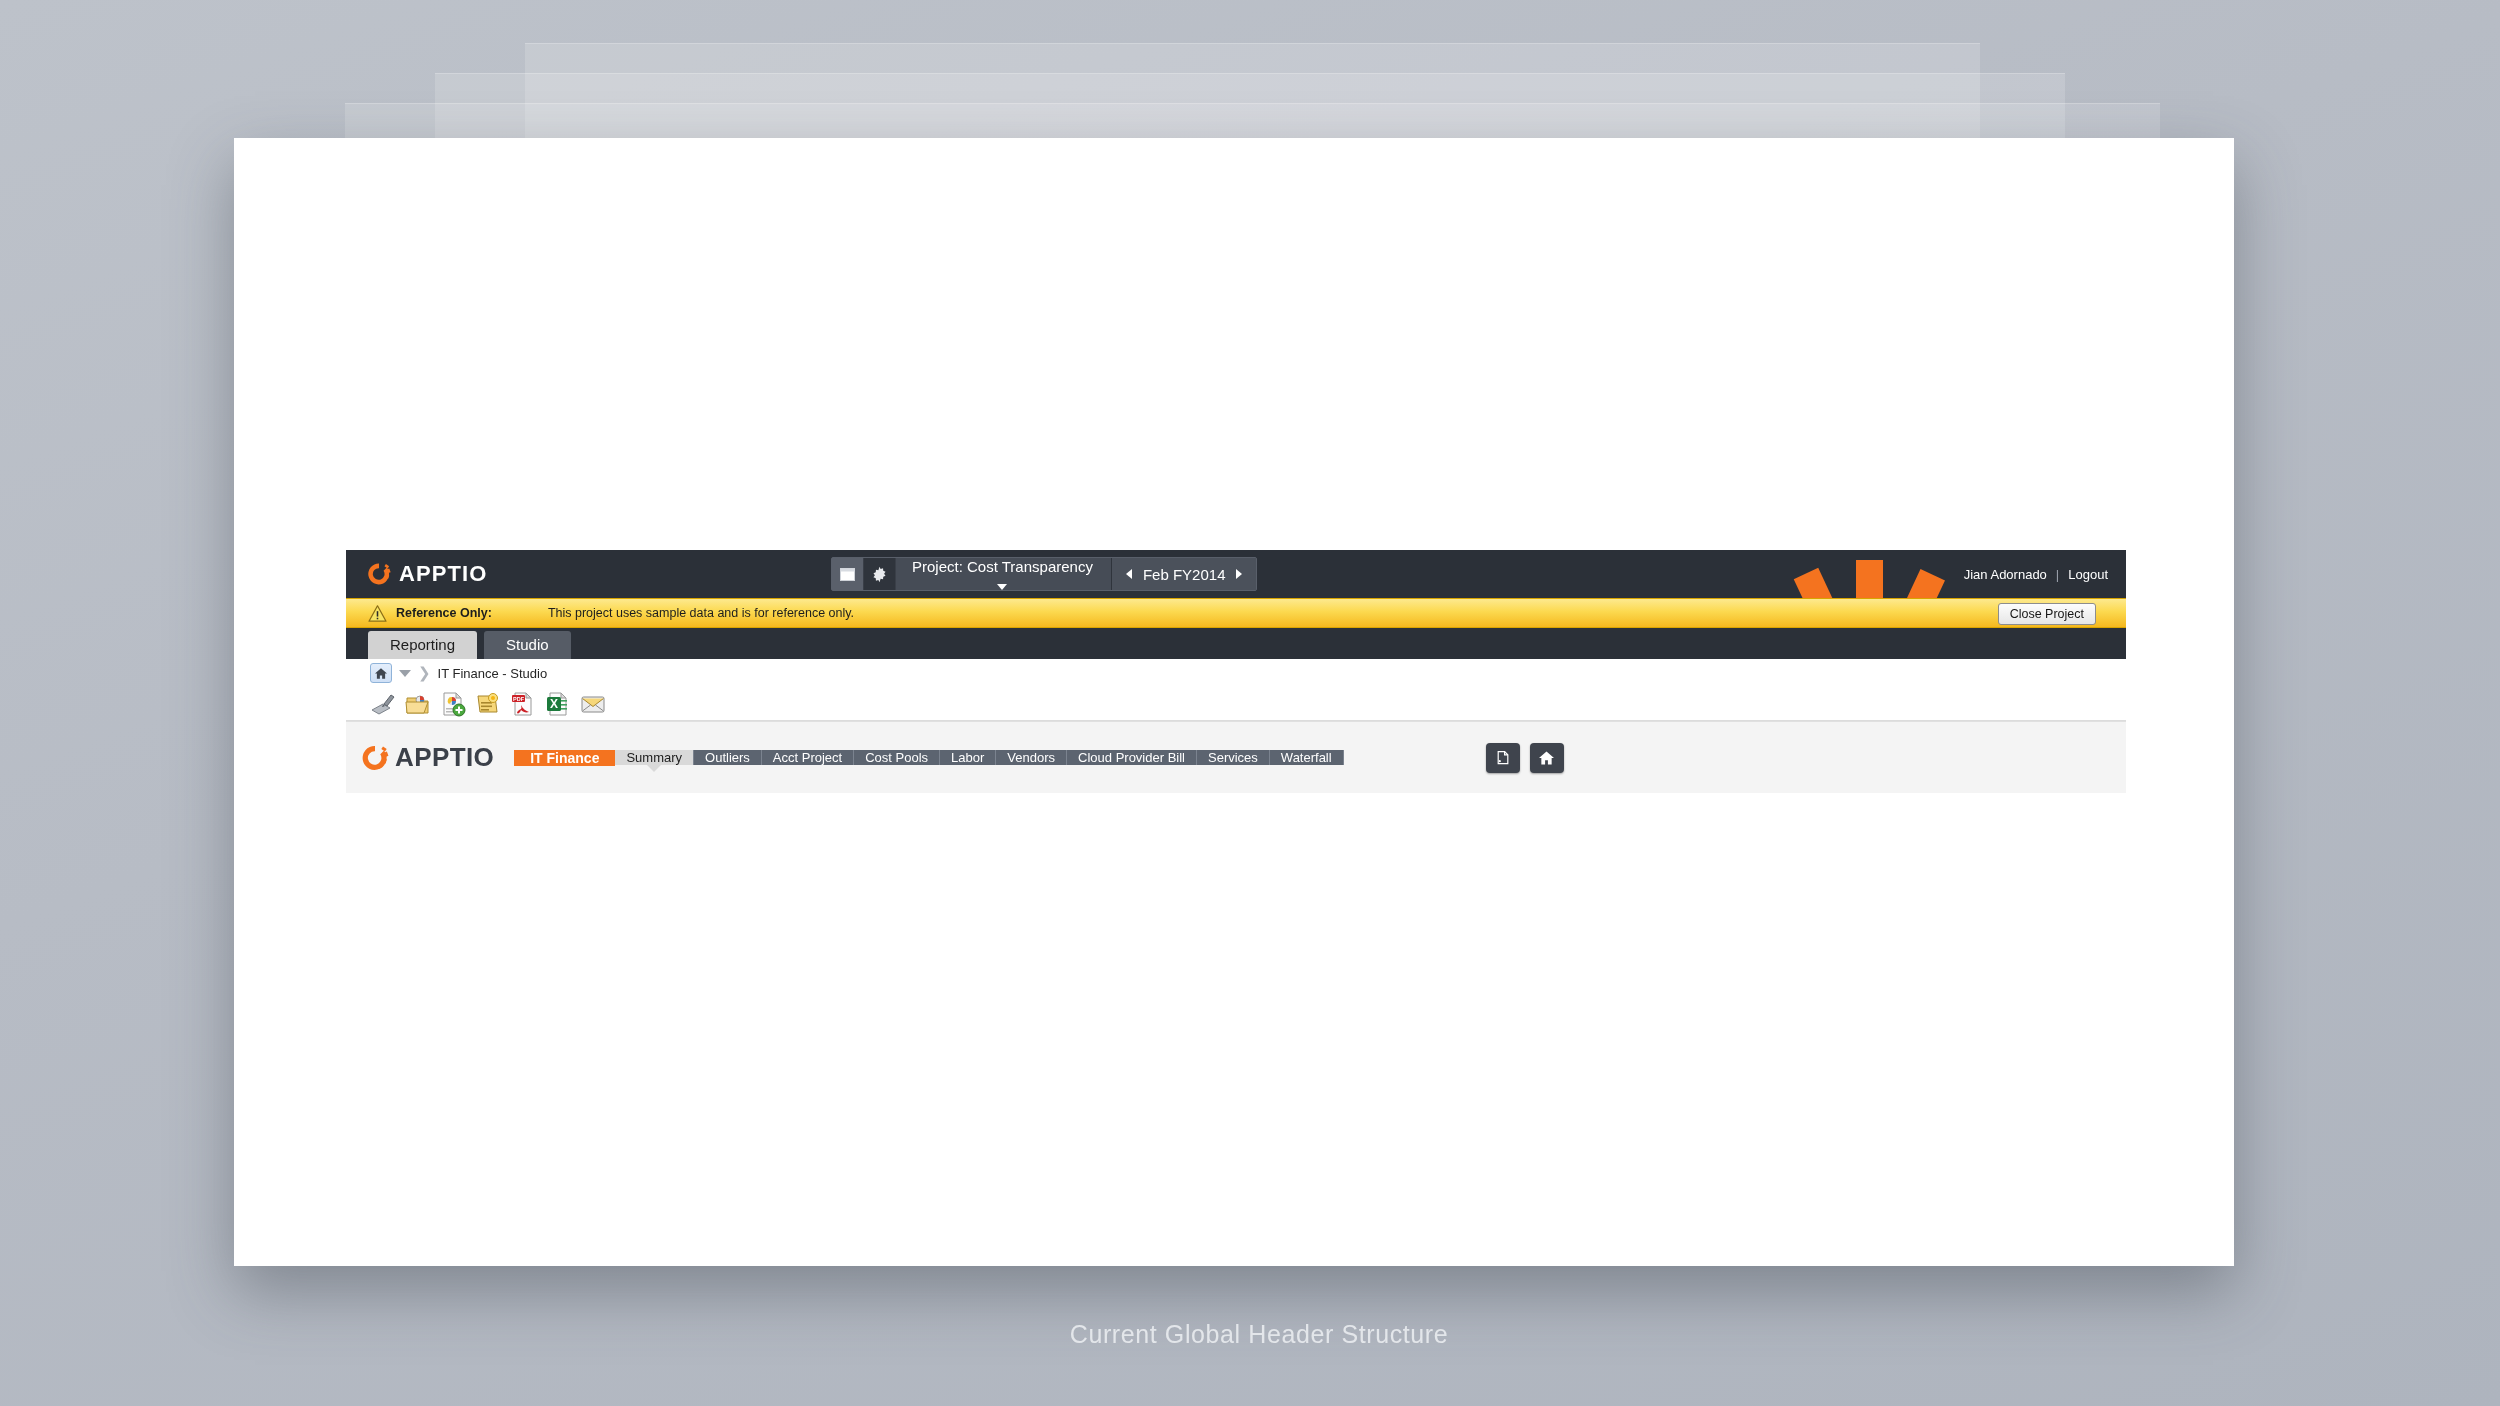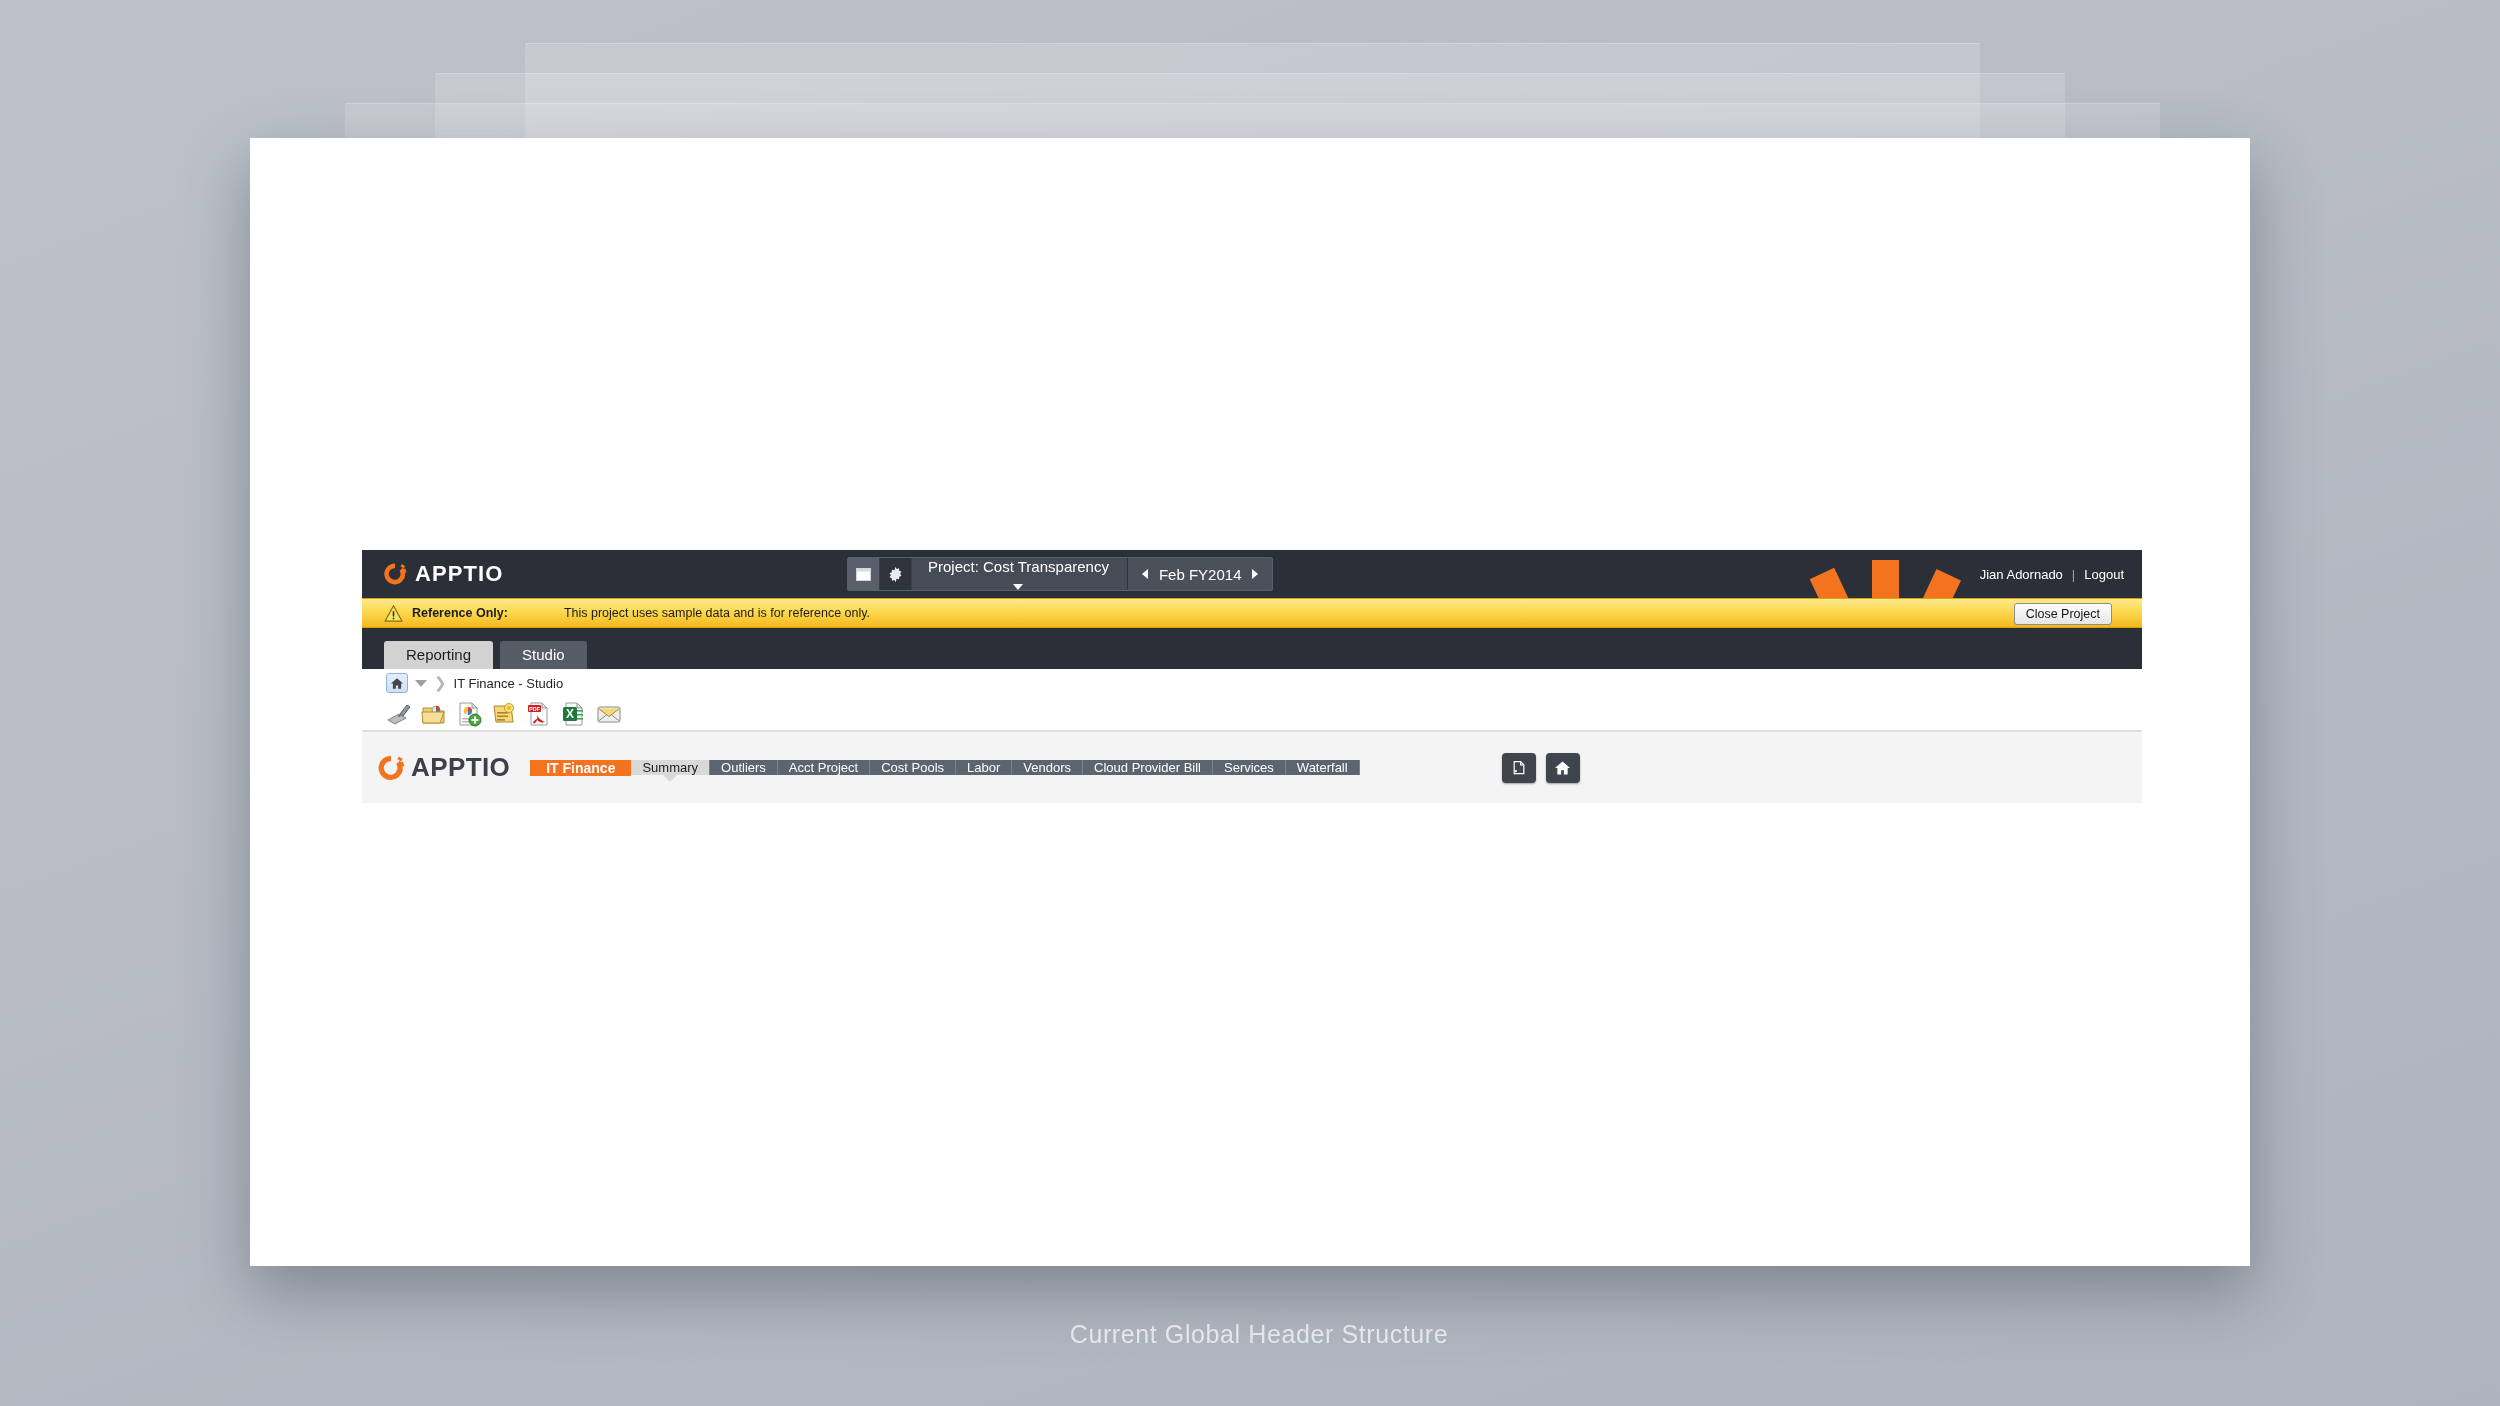--- a/index.html
+++ b/index.html
@@ -27,21 +27,21 @@
     background: rgba(255,255,255,0.16);
     border-top: 1px solid rgba(255,255,255,0.22);
   }
   .ghost-1 { left: 525px;  top: 43px;  width: 1455px; height: 300px; }
   .ghost-2 { left: 435px;  top: 73px;  width: 1630px; height: 280px; }
   .ghost-3 { left: 345px;  top: 103px; width: 1815px; height: 260px; }
 
   
   .slide {
     position: absolute;
-    left: 250px;
+    left: 234px;
     top: 138px;
     width: 2000px;
     height: 1128px;
     background: #ffffff;
     box-shadow: 0 26px 60px rgba(60,66,76,0.42);
   }
 
   
   .app {
     position: absolute;
@@ -172,21 +172,21 @@
     border: 1px solid #8d8d8d;
     border-radius: 3px;
     font-family: "Liberation Sans", sans-serif;
     cursor: pointer;
     white-space: nowrap;
   }
 
   
   .primary-tabs {
     position: relative;
-    height: 41px;
+    height: 31px;
     background: #2b3038;
     display: flex;
     align-items: flex-end;
     padding-left: 22px;
     overflow: hidden;
   }
   .ptab {
     position: relative;
     padding: 5px 22px 6px;
     font-size: 15px;

